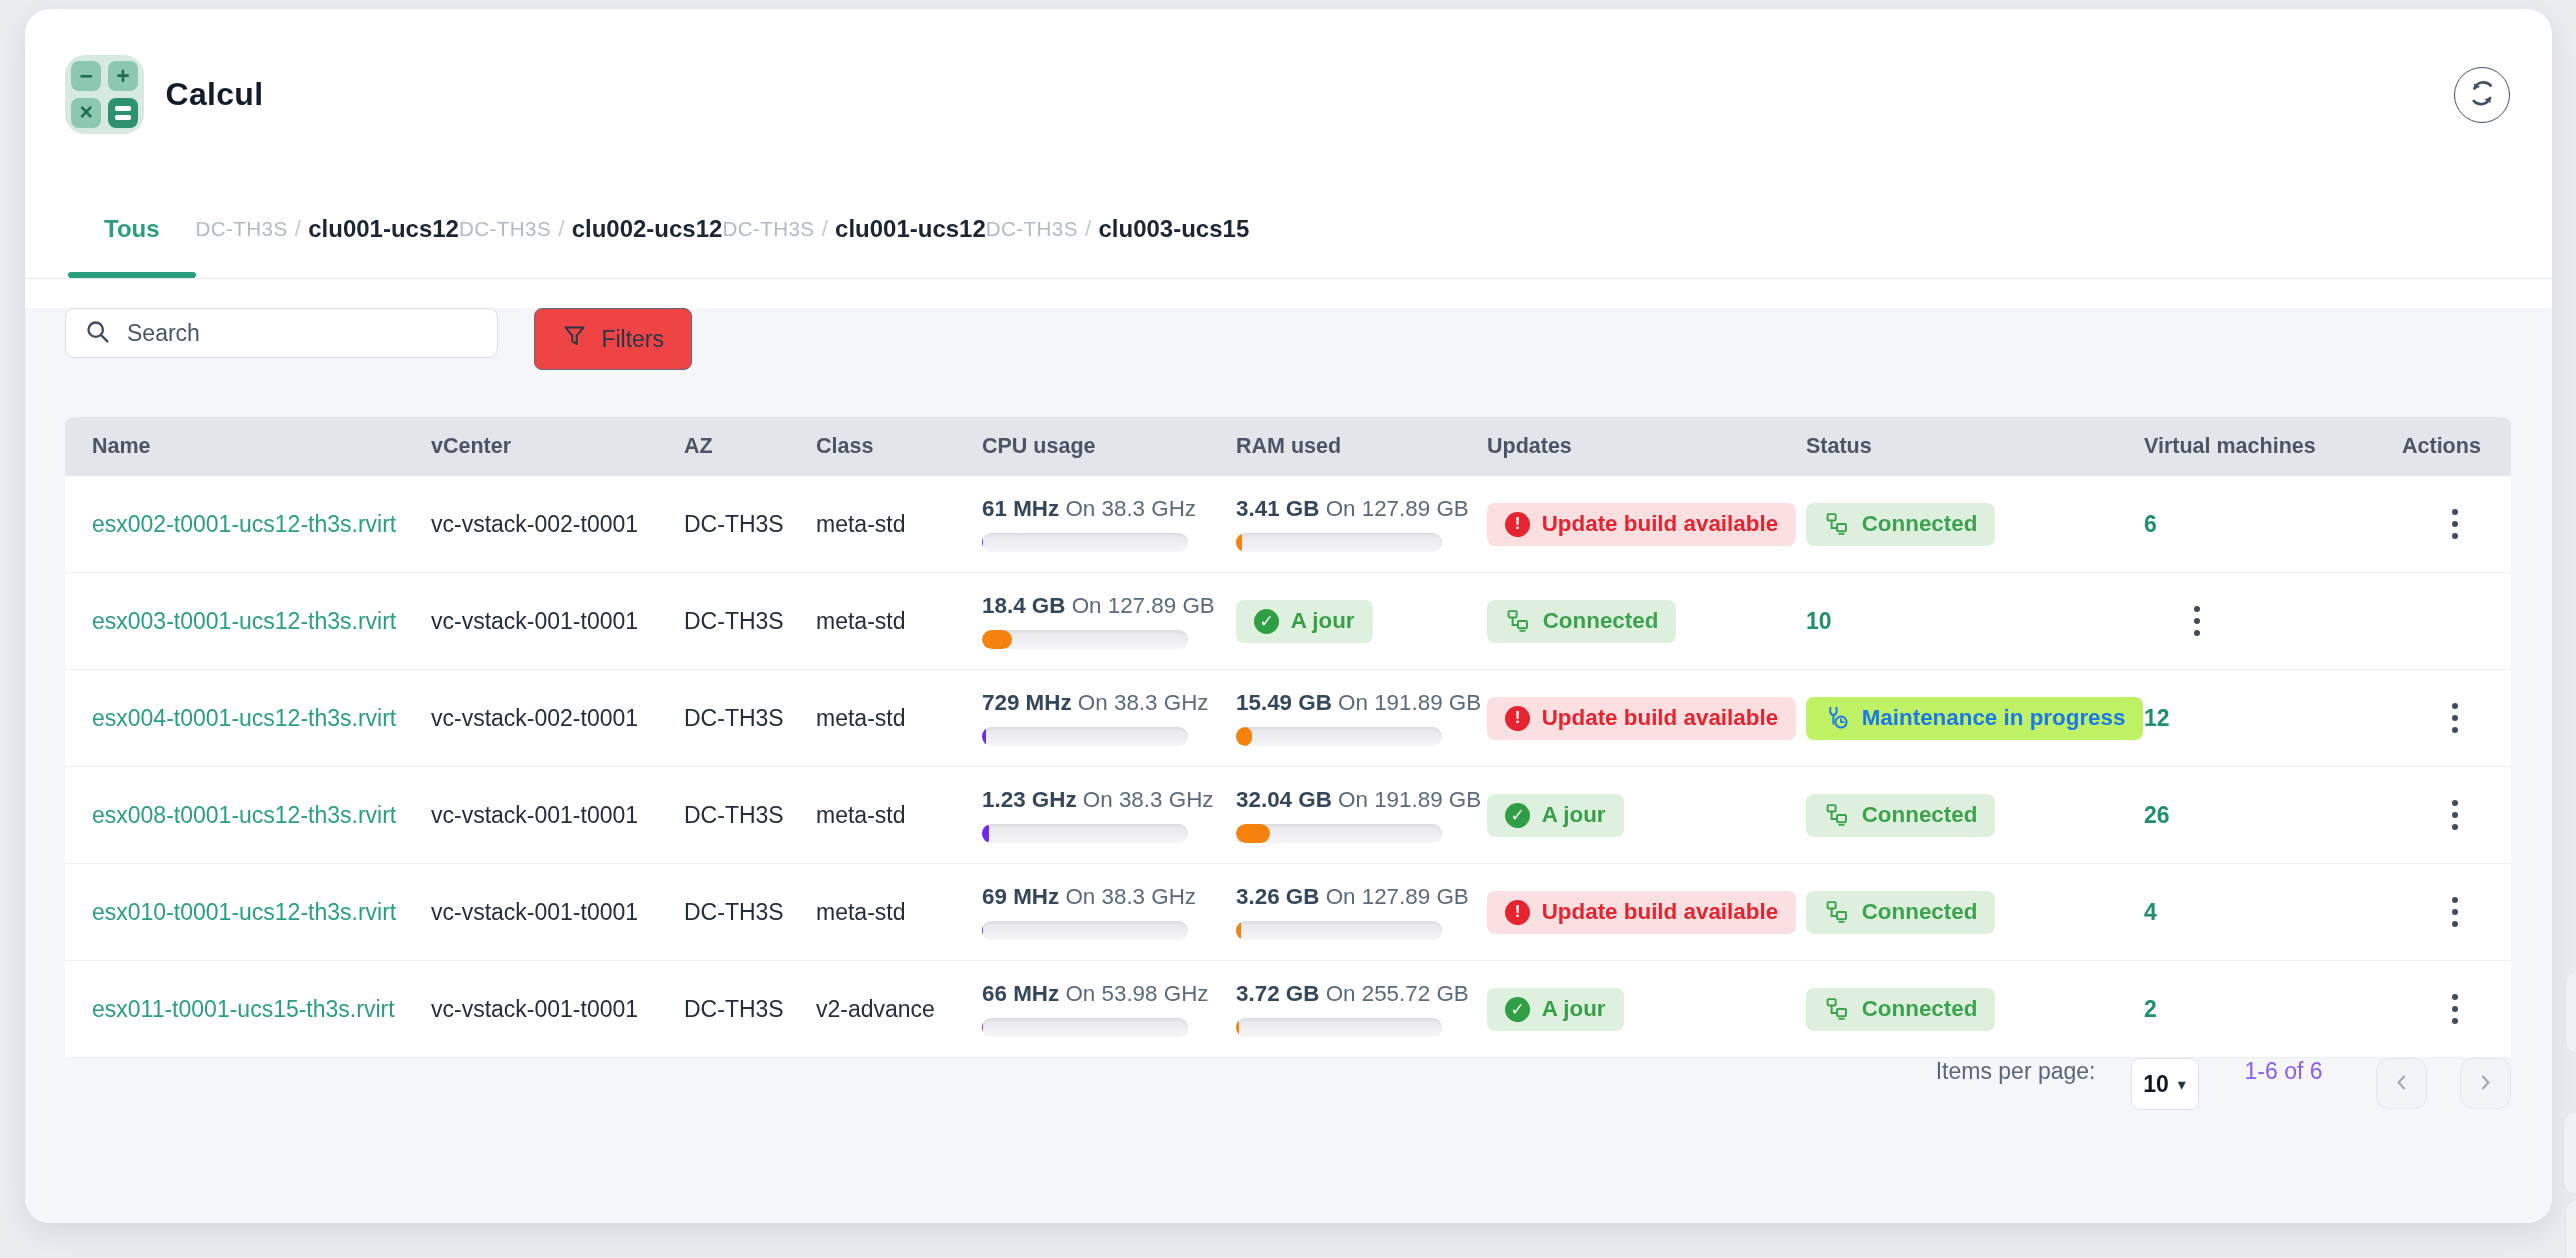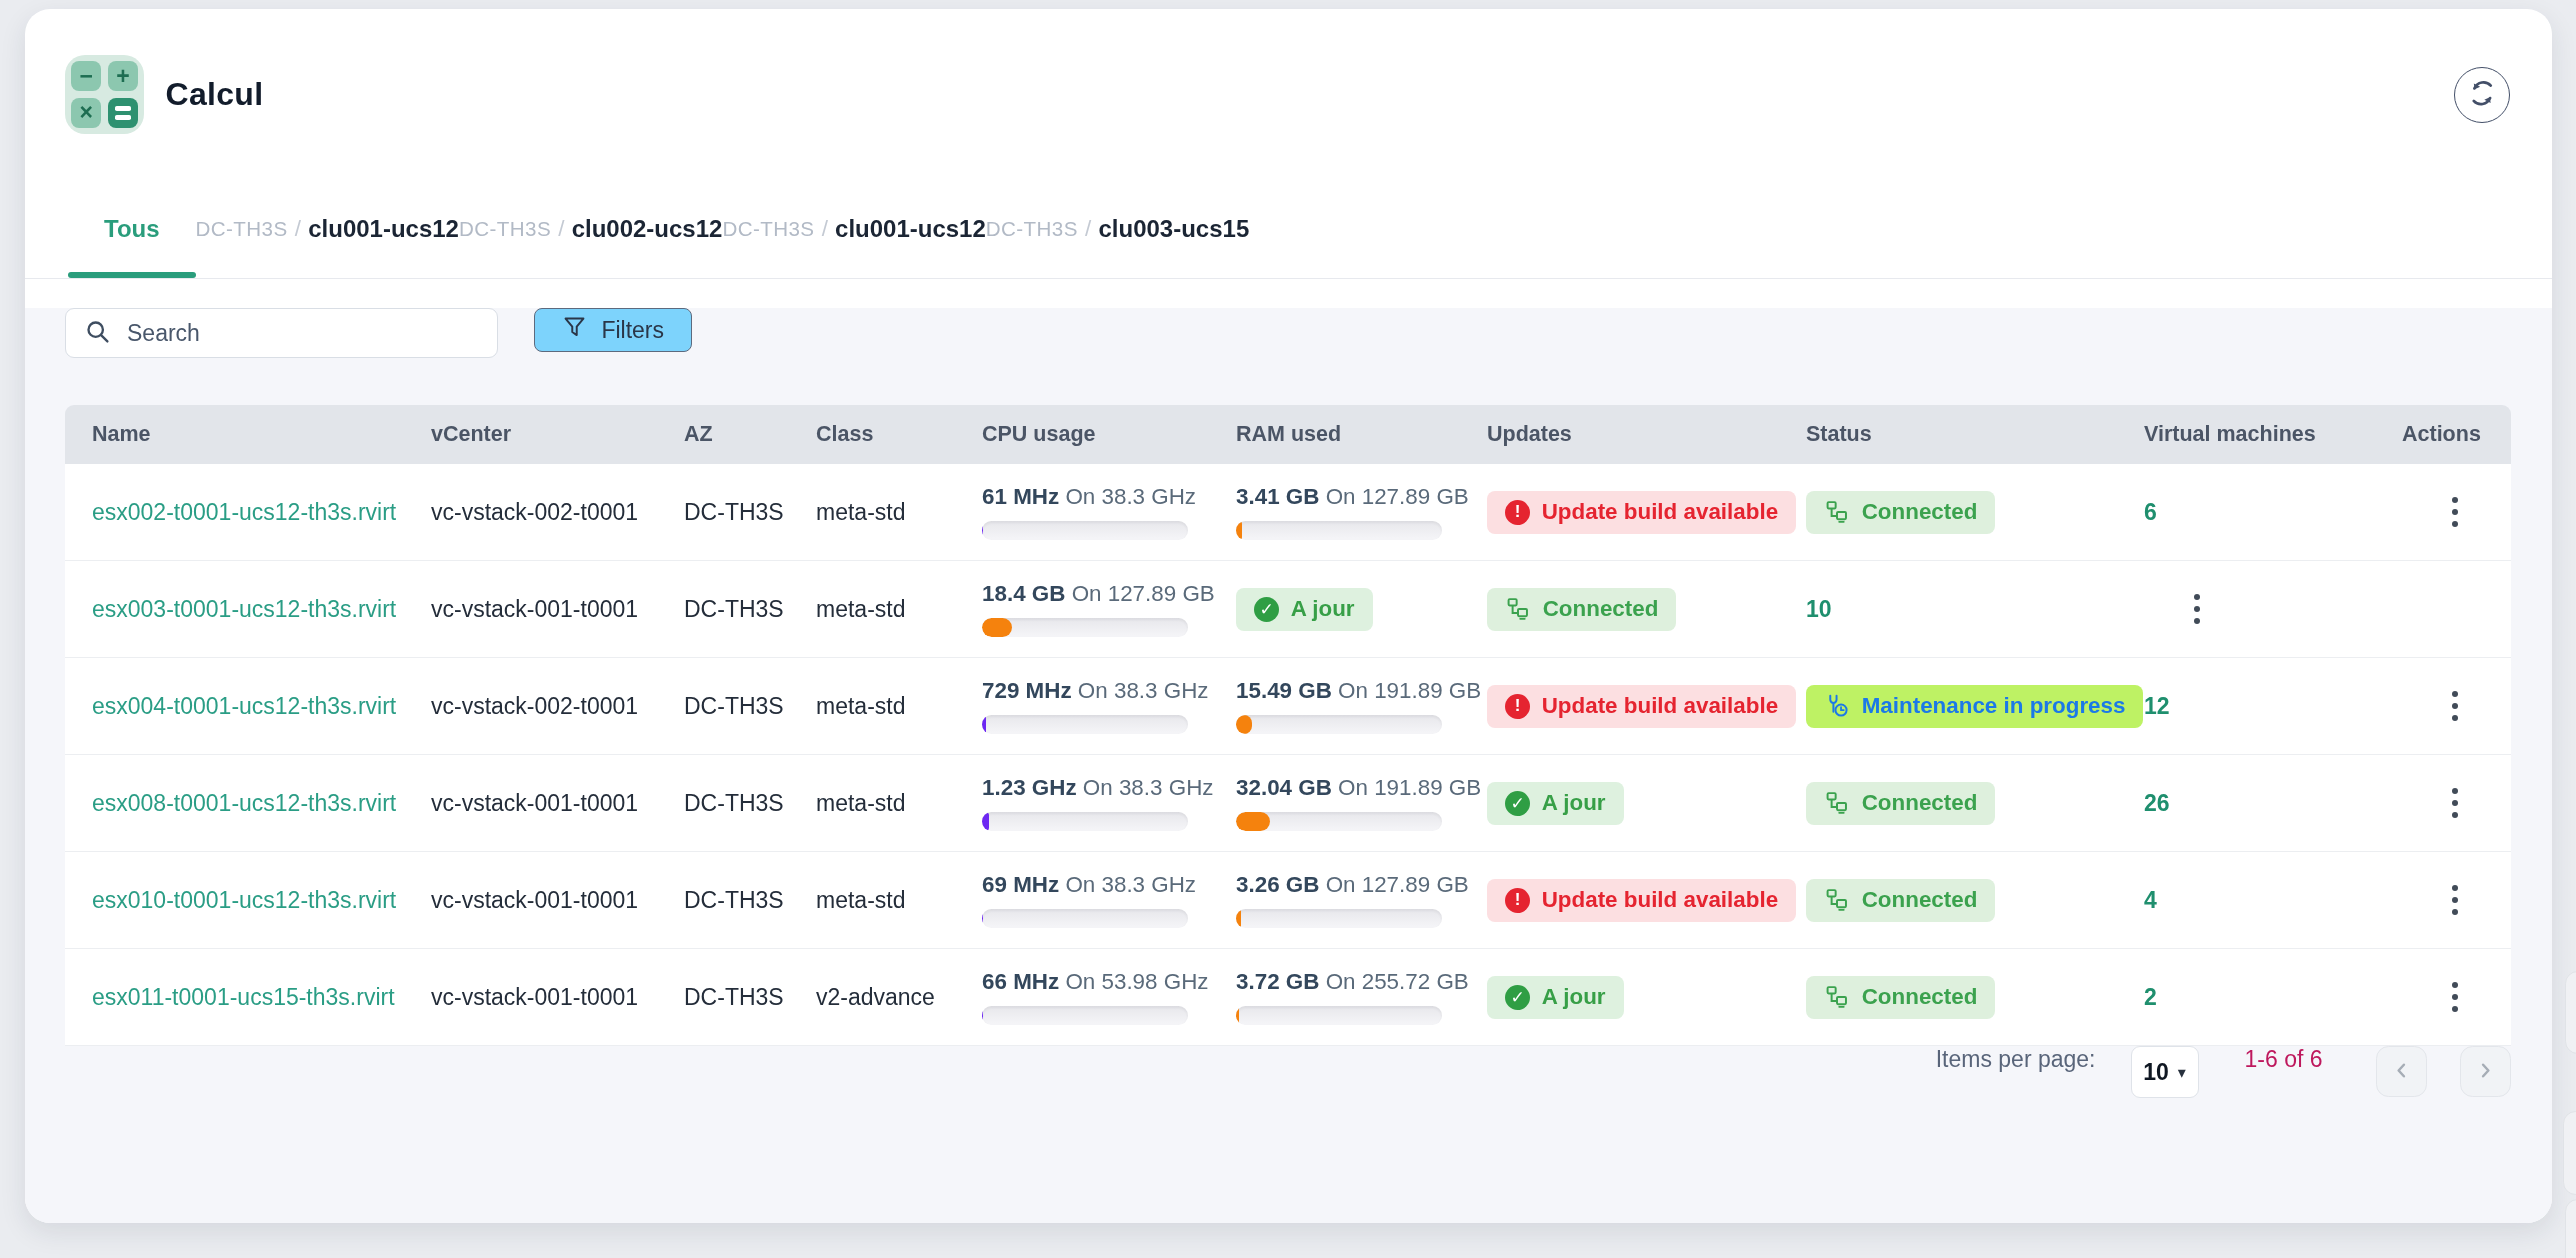--- a/index.html
+++ b/index.html
@@ -35,21 +35,21 @@
   .content { background:#f5f6fa; height:945px; padding:0 40px; border-radius:0 0 25px 25px; }
   .section-title { padding-top:36px; font-size:28px; font-weight:700; color:#3a5568; }
   .section-title .count { color:#9baab6; font-weight:400; margin-left:9px; }
 
   .controls { margin-top:29px; display:flex; gap:36px; }
   .search-box { width:433px; height:50px; background:#fff; border:0.9px solid #d9dee5; border-radius:9px;
                 display:flex; align-items:center; padding:0 18px; gap:16px; }
   .search-box input { border:none; outline:none; background:transparent; font-size:23px; color:#3e4d60; width:100%;
                       font-family:inherit; }
   .search-box input::placeholder { color:#49576b; }
-  .filters-btn { height:44px; padding:0 27px; border:1.8px solid #5d6a7e; border-radius:8px; background:#7dd3fc;
+  .filters-btn { height:62px; padding:0 27px; border:1.8px solid #5d6a7e; border-radius:8px; background:#ef4444;
                  display:flex; align-items:center; gap:14.4px; font-size:23px; color:#2a3648; cursor:pointer;
                  font-family:inherit; }
 
   
   .table { margin-top:47px; width:2446px; }
   .thead { display:grid; grid-template-columns:339px 253px 132px 166px 254px 251px 319px 338px 258px 136px;
            background:#e2e5ea; border-radius:9px 9px 0 0; height:59px; align-items:center; }
   .th { font-size:21.5px; font-weight:700; color:#4b5566; padding-left:27px; white-space:nowrap; }
   .trow { display:grid; grid-template-columns:339px 253px 132px 166px 254px 251px 319px 338px 258px 136px;
           background:#fff; height:97px; align-items:center; border-bottom:0.9px solid #eceef1; }
@@ -79,21 +79,21 @@
            padding:9px; margin-left:41px; }
   .kebab .dot { width:6.3px; height:6.3px; border-radius:50%; background:#414b58; }
 
   
   .pagination { height:93px; display:flex; align-items:flex-start; justify-content:flex-end; gap:12px; width:2446px; }
   .pag-label { font-size:23px; color:#59657a; }
   .page-size { margin-left:23px; width:68px; height:52px; background:#fff; border:0.9px solid #dfe3e9; border-radius:9px;
                display:flex; align-items:center; justify-content:center; gap:9px; cursor:pointer; }
   .page-size .val { font-size:23px; font-weight:700; color:#0f1722; }
   .page-size .caret { font-size:16px; color:#27303d; }
-  .pag-range { margin-left:34px; font-size:23px; color:#be185d; }
+  .pag-range { margin-left:34px; font-size:23px; color:#8b5cf6; }
   .pag-btn { margin-left:21.5px; width:51px; height:51px; border-radius:12.6px; background:#f1f3f6; border:0.9px solid #e3e6eb;
              display:flex; align-items:center; justify-content:center; cursor:pointer; }
   .pag-btn:first-of-type { margin-left:41px; }
 
   
   .bg-card { position:absolute; background:#f0f1f4; border:1.8px solid #e0e3e7; border-radius:12.6px; }
 </style>
 </head>
 <body>
 

